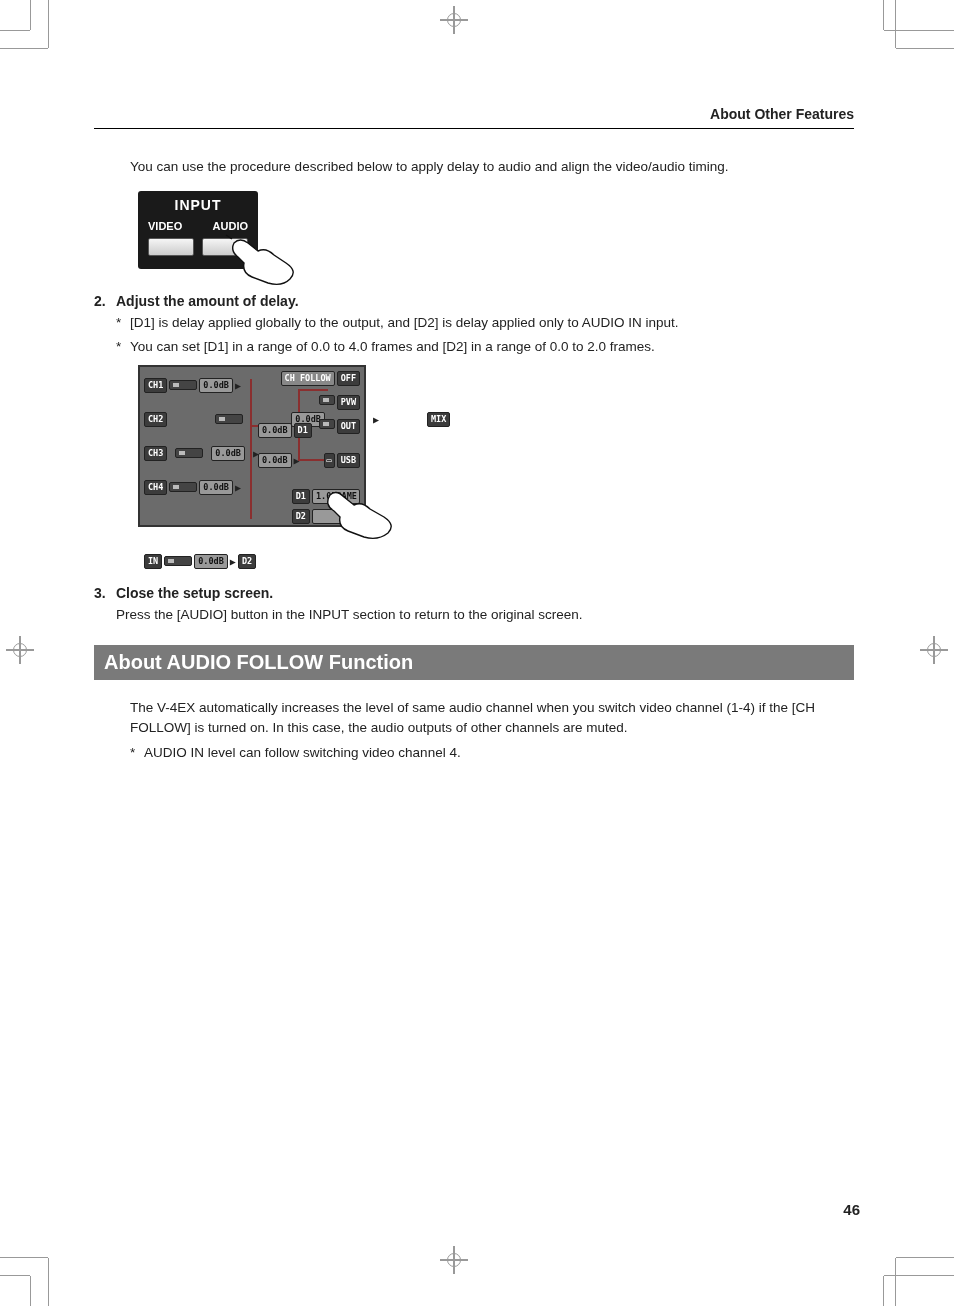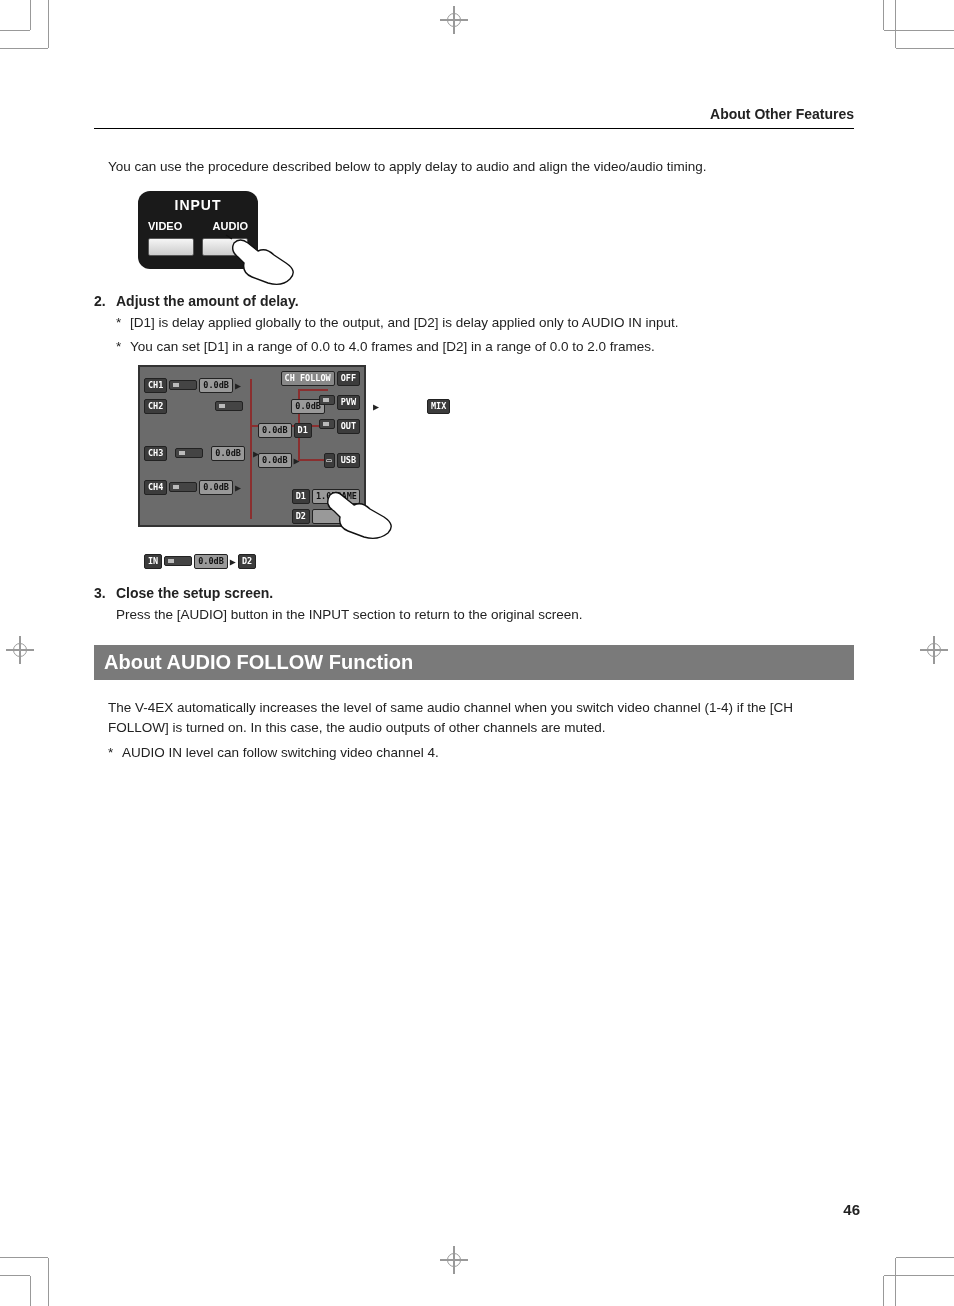--- a/index.html
+++ b/index.html
@@ -15,34 +15,34 @@
   .reg::after  { content:""; position:absolute; top:13px; left:0; height:2px; width:28px; background:#999; }
   .reg .circ { position:absolute; left:7px; top:7px; width:14px; height:14px; border:1px solid #999; border-radius:50%; }
 
   .content { position:absolute; left:94px; top:106px; width:760px; }
 
   .running-head { text-align:right; font-weight:700; font-size:14px; margin-bottom:6px; }
   .head-rule { border:0; border-top:1px solid #000; margin-bottom:28px; }
 
   .section-bar { background:#7a7a7a; color:#fff; font-weight:700; font-size:20px; padding:6px 10px 6px 10px; margin-bottom:18px; }
 
-  .body-text { font-size:13.5px; line-height:1.45; margin-left:14px; margin-bottom:14px; }
+  .body-text { font-size:13.5px; line-height:1.45; margin-left:36px; margin-bottom:14px; }
 
   ol.steps { list-style:none; margin-left:0; }
   ol.steps > li { margin-bottom:20px; }
   .step-head { font-weight:700; font-size:14px; margin-bottom:4px; }
   .step-head .num { display:inline-block; width:22px; }
   .step-body { margin-left:22px; font-size:13.5px; line-height:1.5; }
   .step-body .note { margin-top:4px; }
   .step-body .note .ast { display:inline-block; width:14px; }
 
   .page-num { position:absolute; right:94px; bottom:88px; font-weight:700; font-size:15px; }
 
   
-  .input-panel { position:relative; width:120px; height:78px; margin:8px 0 24px 22px; background:#1a1a1a; border-radius:12px; padding:4px 6px 6px 6px; }
+  .input-panel { position:relative; width:120px; height:78px; margin:8px 0 24px 22px; background:#1a1a1a; border-radius:3px; padding:4px 6px 6px 6px; }
   .input-panel .label-row { color:#fff; font-weight:700; text-align:center; letter-spacing:1px; margin-bottom:2px; font-size:14px; }
   .input-panel .sub-row { display:flex; justify-content:space-between; color:#fff; font-weight:700; font-size:11px; padding:0 4px; }
   .input-panel .btn-row { display:flex; justify-content:space-between; margin-top:4px; padding:0 4px; gap:8px;}
   .hard-btn { flex:1; height:18px; background:linear-gradient(#f5f5f5,#ccc); border:1px solid #555; border-radius:2px; }
   .finger { position:absolute; left:86px; top:42px; }
   .finger svg { width:78px; height:62px; }
 
   
   .mixer { position:relative; width:228px; height:162px; margin:8px 0 4px 22px; background:#6b6b6b; border:2px solid #333; font-family:monospace;padding-left:40px; }
   .mixer .row { position:absolute; left:4px; height:20px; display:flex; align-items:center; gap:2px; font-size:9px; font-weight:700; color:#fff; }
@@ -149,21 +149,21 @@
               <span class="chip lt">CH FOLLOW</span>
               <span class="chip">OFF</span>
             </div>
 
             <div class="row" style="top:8px;">
               <span class="chip">CH1</span>
               <span class="slider"></span>
               <span class="chip db">0.0dB</span>
               <span class="arrow">▶</span>
             </div>
-            <div class="row" style="top:29px;gap:48px;">
+            <div class="row" style="top:42px;gap:48px;">
               <span class="chip">CH2</span>
               <span class="slider"></span>
               <span class="chip db">0.0dB</span>
               <span class="arrow">▶</span>
               <span class="chip">MIX</span>
             </div>
             <div class="row" style="top:76px;gap:8px;">
               <span class="chip">CH3</span>
               <span class="slider"></span>
               <span class="chip db">0.0dB</span>

